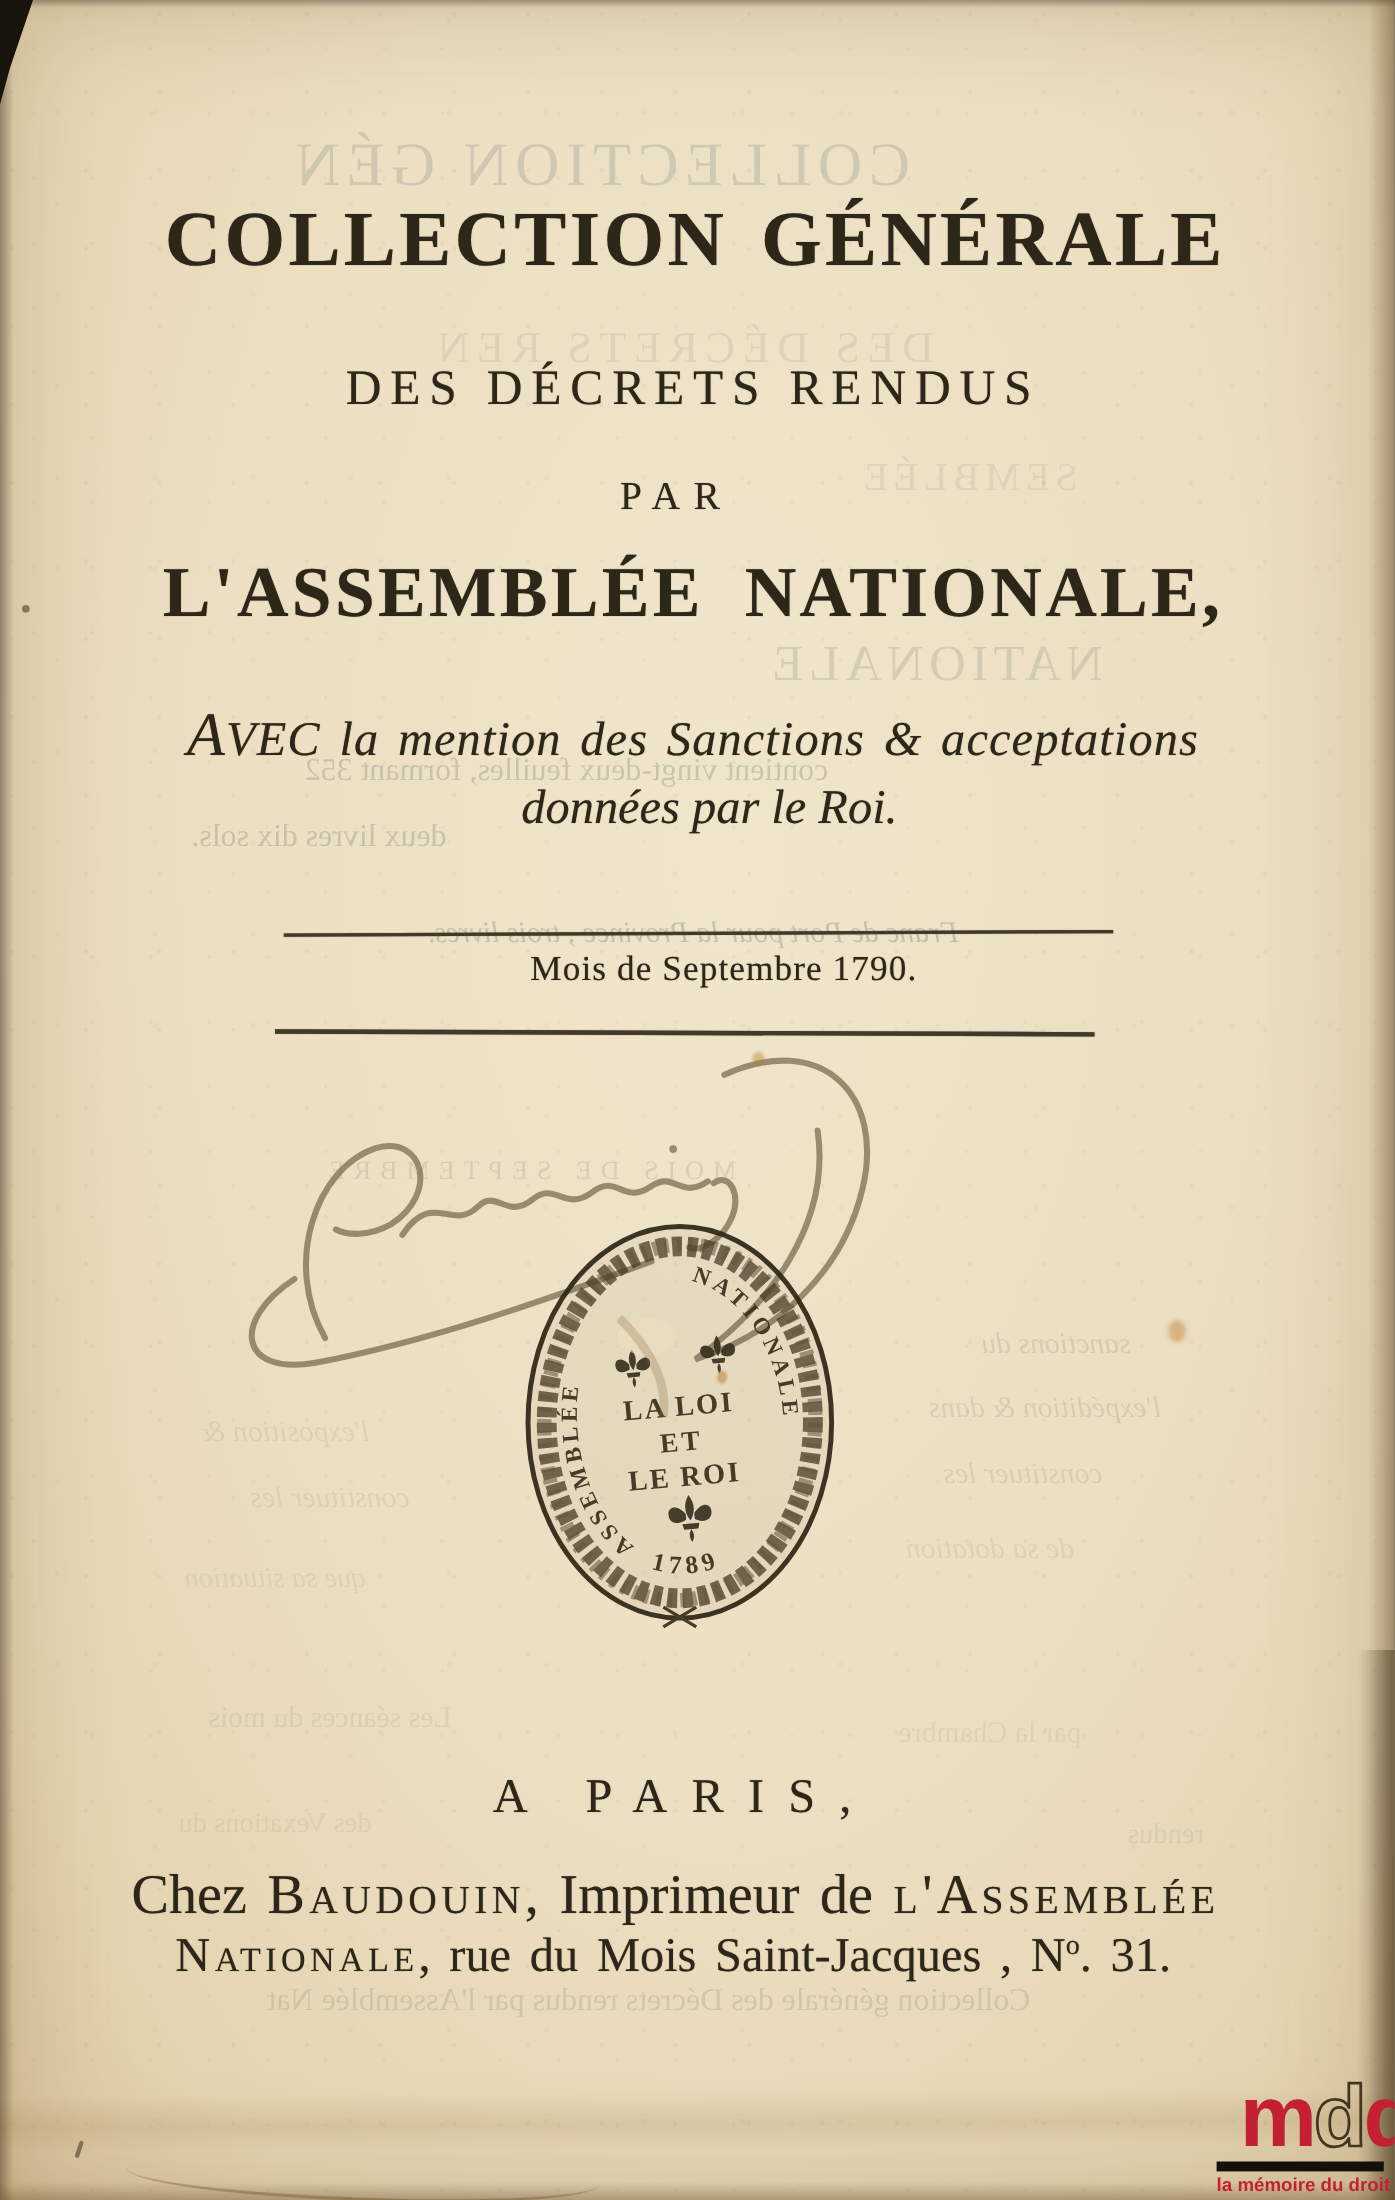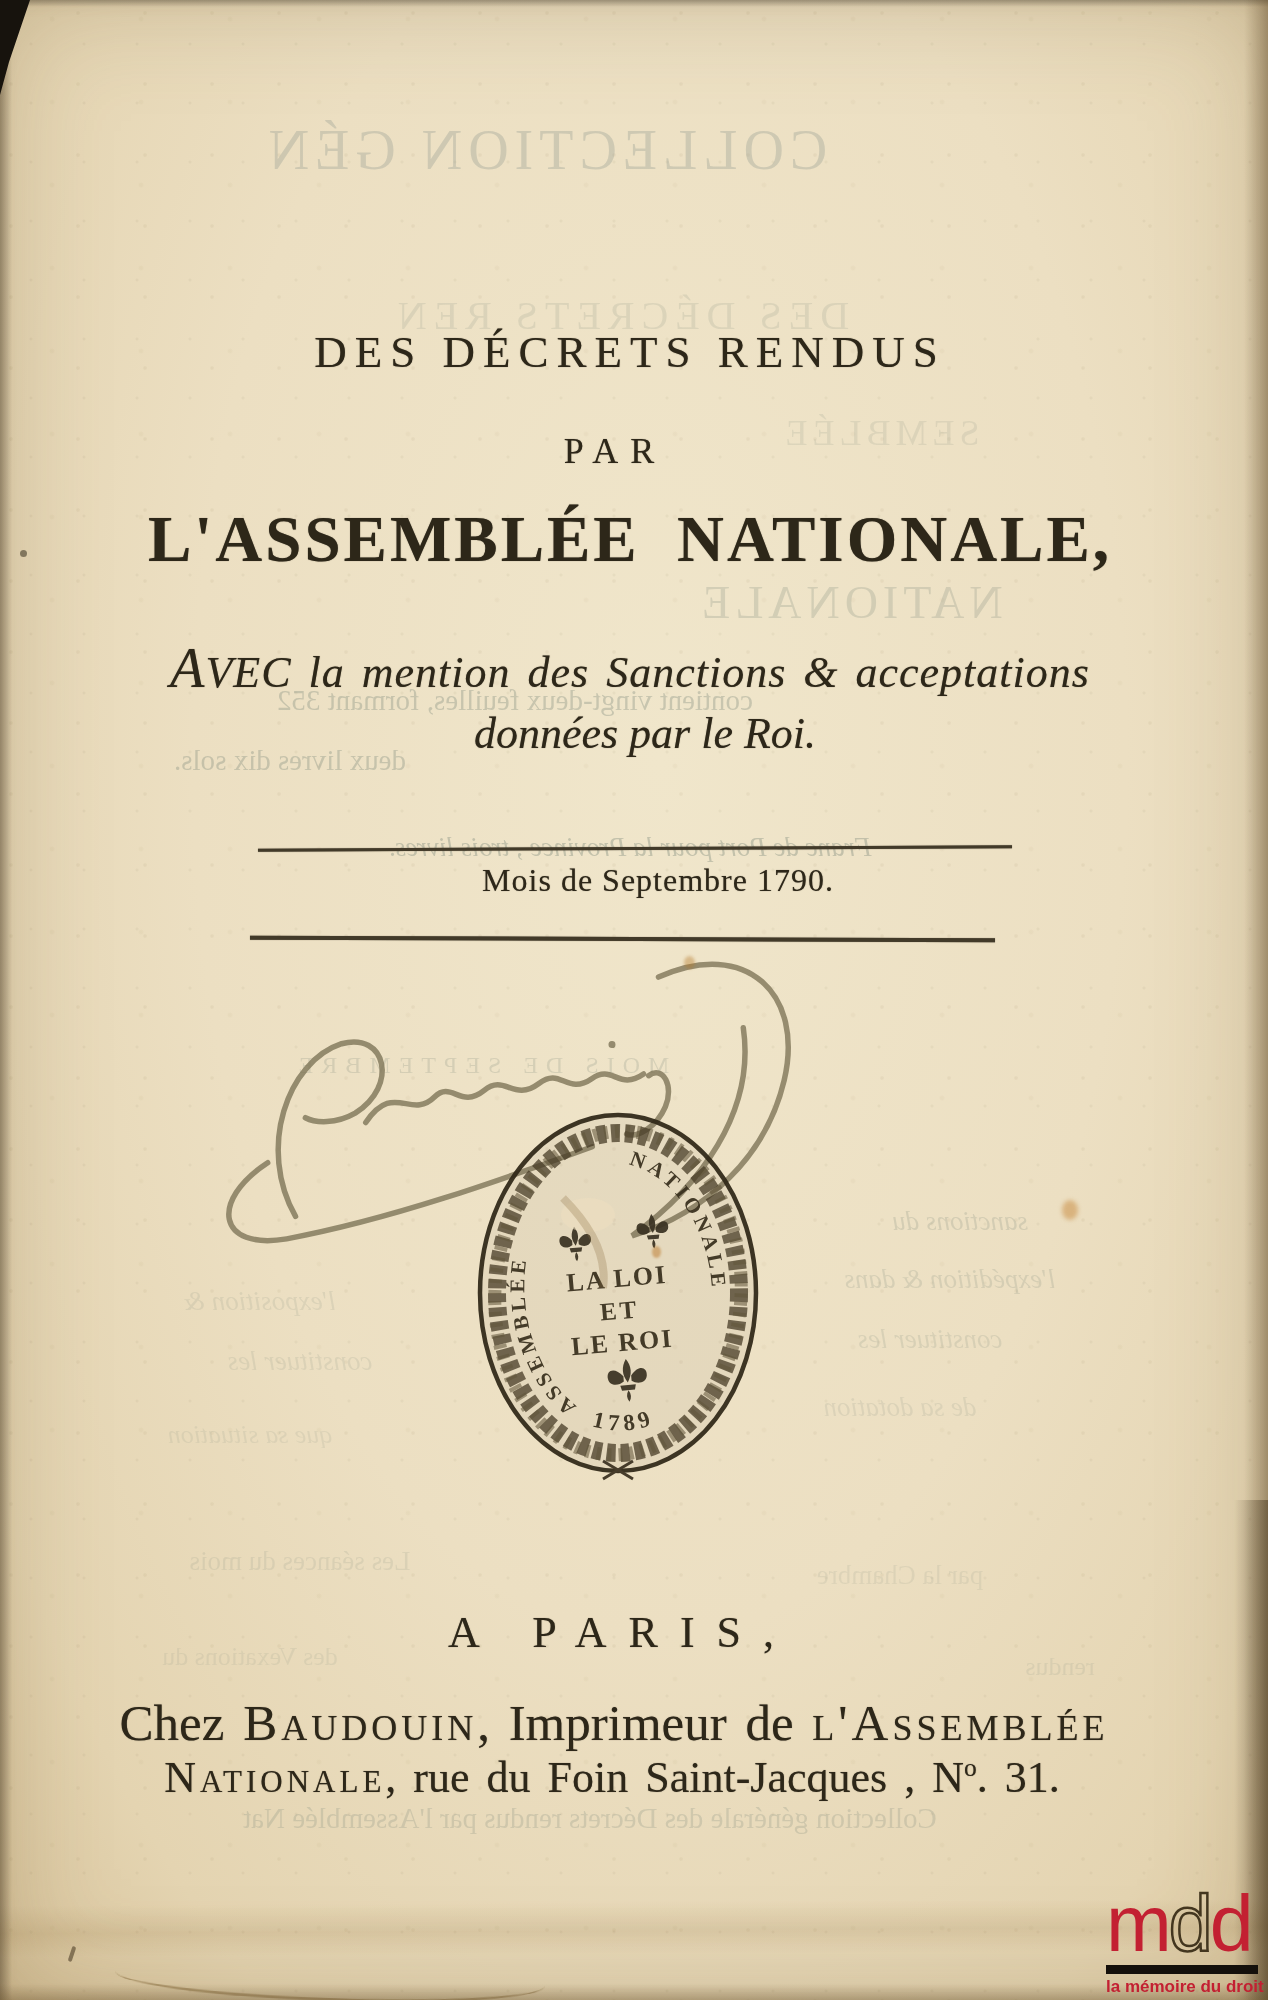--- a/index.html
+++ b/index.html
@@ -83,21 +83,21 @@
   .g-imp{top:1802px;left:590px;font-size:29px;opacity:.24;}
 
   
   .sig{position:absolute;left:195px;top:955px;width:630px;height:300px;}
   .seal{position:absolute;left:468px;top:1103px;width:300px;height:380px;opacity:.93;}
   .seal text{font-family:"Liberation Serif",serif;fill:#382f1d;}
 
   
   .mdd{position:absolute;right:6px;top:1884px;width:156px;text-align:left;
     font-family:"Liberation Sans",sans-serif;line-height:1;}
-  .mdd .letters{font-size:79px;font-weight:400;letter-spacing:-3px;}
+  .mdd .letters{font-size:79px;font-weight:700;letter-spacing:-3px;margin-left:21px;}
   .mdd .red{color:#c32032;}
   .mdd .hollow{color:transparent;-webkit-text-stroke:2.5px #43361f;}
   .mdd .bar{width:152px;height:9px;background:#14100b;margin:2px 0 4px 0;}
   .mdd .tagline{font-size:17px;font-weight:700;color:#c32032;white-space:nowrap;}
 </style>
 </head>
 <body>
 
 <div class="page">
 
@@ -117,20 +117,21 @@
   <div class="ghost g-r4">de sa dotation</div>
   <div class="ghost g-l1">l'exposition &amp;</div>
   <div class="ghost g-l2">constituer les</div>
   <div class="ghost g-l3">que sa situation</div>
   <div class="ghost g-b1">Les séances du mois</div>
   <div class="ghost g-b2">par la Chambre</div>
   <div class="ghost g-b3">des Vexations du</div>
   <div class="ghost g-b4">rendus</div>
   <div class="ghost g-imp">Collection générale des Décrets rendus par l'Assemblée Nat</div>
 
+  <div class="ink t1">COLLECTION GÉNÉRALE</div>
   <div class="ink t2">DES DÉCRETS RENDUS</div>
   <div class="ink t3">PAR</div>
   <div class="ink sub1"><span class="initial">A</span><span>VEC la mention des Sanctions &amp; acceptations</span></div>
 
   <div class="ink t4">L'ASSEMBLÉE NATIONALE,</div>
   <div class="ink sub2">données par le Roi.</div>
 
   <div class="rule rule1"></div>
   <div class="ink mois">Mois de Septembre 1790.</div>
   <div class="rule rule2"></div>
@@ -168,21 +169,21 @@
       <text x="150" y="248" text-anchor="middle" font-size="26" letter-spacing="2" font-weight="700">LE ROI</text>
       <use href="#fleur" transform="translate(152,276) scale(1.3)" fill="#3a3222"></use>
       <text font-size="23" letter-spacing="5" font-weight="700"><textPath href="#arcY" startOffset="10%">1789</textPath></text>
     </g>
     <ellipse cx="120" cy="112" rx="27" ry="17" fill="#ecdfc0" opacity="0.55"></ellipse>
     <path d="M 95,95 C 120,120 140,150 135,185" stroke="rgba(130,100,55,0.28)" stroke-width="8" fill="none"></path>
   </svg>
 
   <div class="ink aparis">A PARIS,</div>
   <div class="ink imp1"><span>Chez </span><span class="sc">Baudouin</span><span>, Imprimeur de </span><span class="sc">l'Assemblée</span></div>
-  <div class="ink imp2"><span class="sc">Nationale</span><span>, rue du Foin Saint-Jacques , N</span><sup class="deg">o</sup><span>. 31.</span></div>
+  <div class="ink imp2"><span class="sc">Nationale</span><span>, rue du Mois Saint-Jacques , N</span><sup class="deg">o</sup><span>. 31.</span></div>
 
   <div class="stain stain-a"></div>
   <div class="stain stain-b"></div>
   <div class="stain stain-c"></div>
   <div class="stain stain-d"></div>
   <div class="stain stain-e"></div>
   <div class="stain-arc"></div>
   <div class="crease"></div>
   <div class="vignette"></div>
   <div class="edge edge-left"></div>

